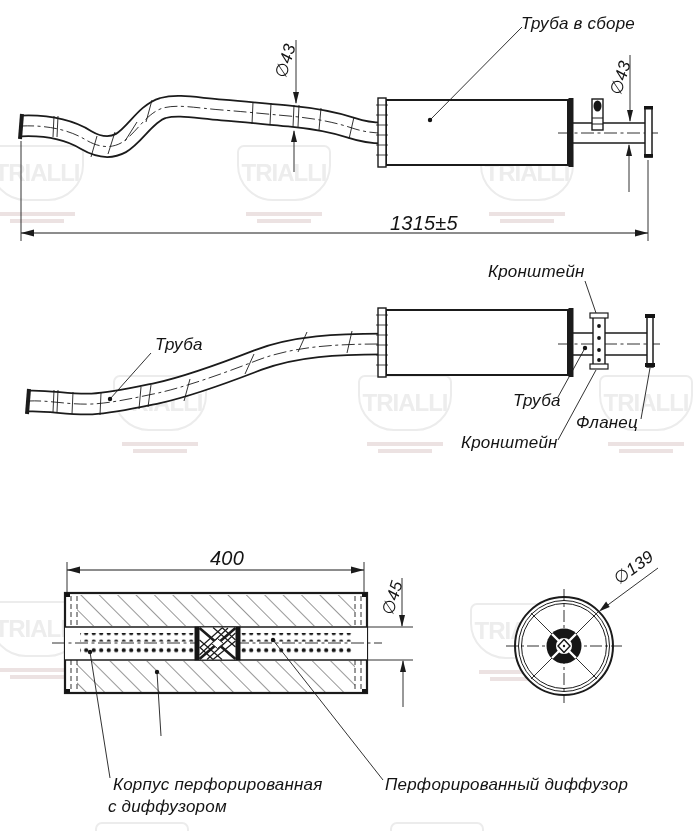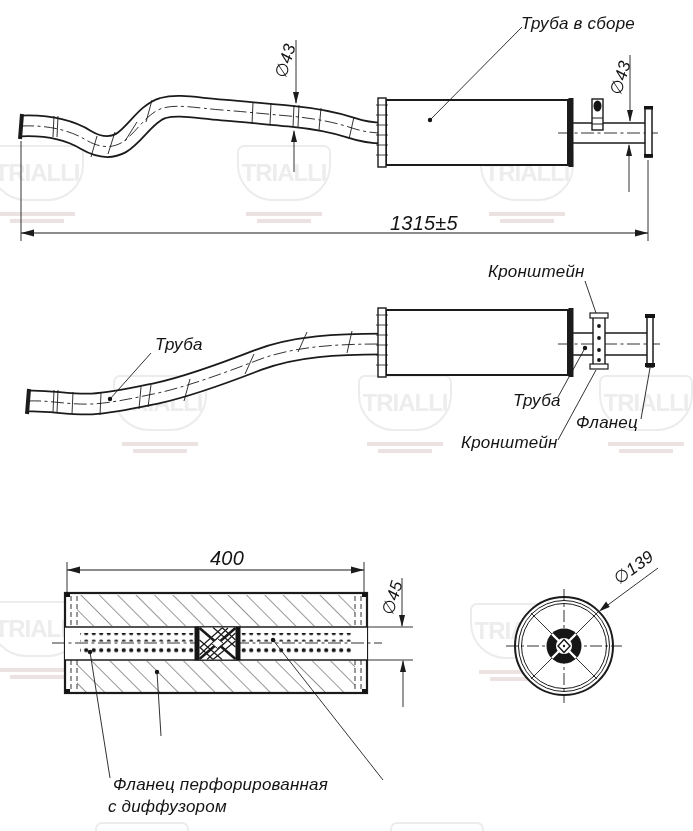--- a/index.html
+++ b/index.html
@@ -290,15 +290,16 @@
   <div class="lbl" style="left:488px;top:263px;">Кронштейн</div>
   <div class="lbl" style="left:155px;top:336px;">Труба</div>
   <div class="lbl" style="left:513px;top:392px;">Труба</div>
   <div class="lbl" style="left:576px;top:414px;">Фланец</div>
   <div class="lbl" style="left:461px;top:434px;">Кронштейн</div>
 
   <div class="lbl dim" style="left:196px;top:548px;width:40px;text-align:center;margin-left:11px;">400</div>
   <div class="lbl rot" style="left:366px;top:589px;width:54px;transform:rotate(-73deg);">∅45</div>
   <div class="lbl rot" style="left:601px;top:559px;width:66px;transform:rotate(-36deg);">∅139</div>
 
-  <div class="lbl" style="left:113px;top:776px;">Фланец перфорированная</div>
+  <div class="lbl" style="left:113px;top:776px;">Корпус перфорированная</div>
   <div class="lbl" style="left:108px;top:798px;">с диффузором</div>
+  <div class="lbl" style="left:385px;top:776px;">Перфорированный диффузор</div>
 </div>
 
 </body></html>

